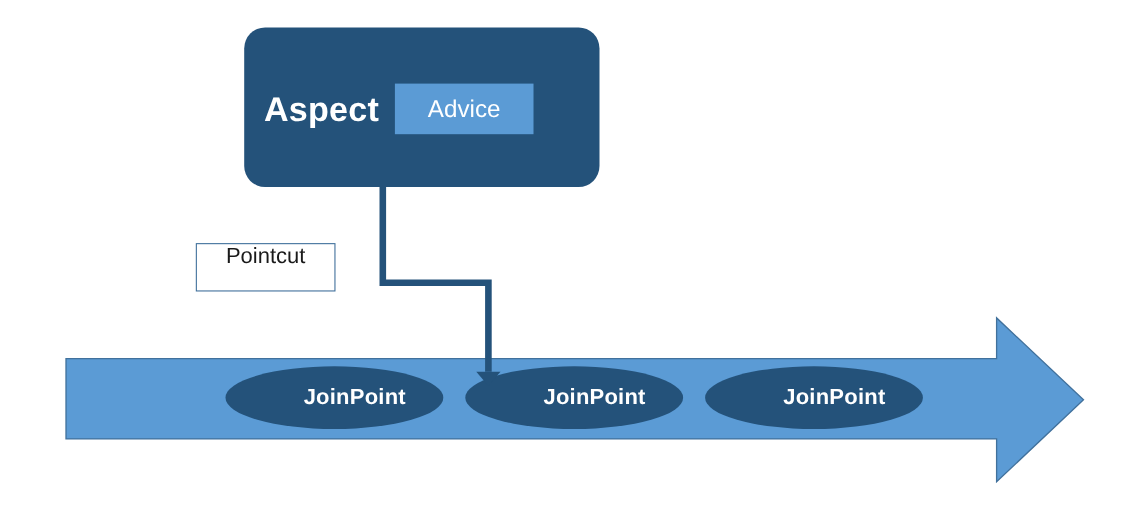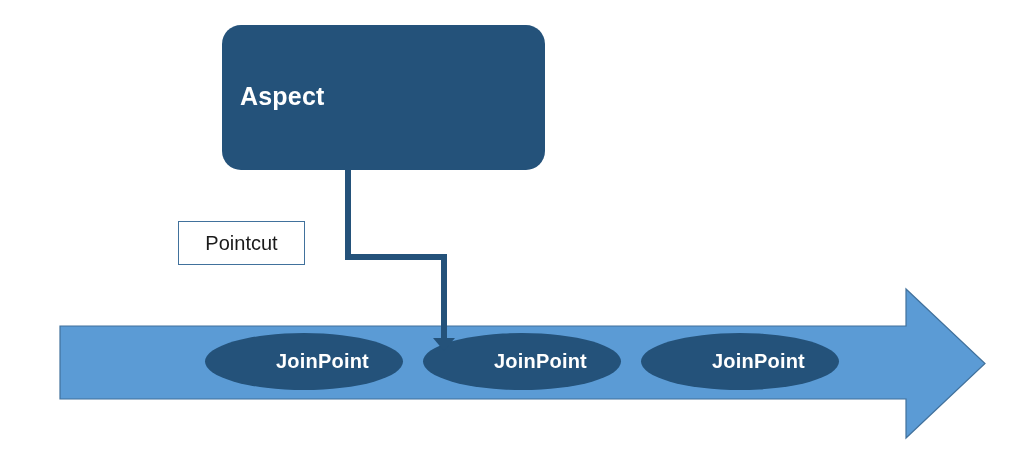--- a/index.html
+++ b/index.html
@@ -27,21 +27,21 @@
     width: 323px;
     height: 145px;
     background: #24527A;
     border-radius: 19px;
     box-sizing: border-box;
   }
   .aspect-label {
     position: absolute;
     left: 240px;
     top: 82px;
-    font-size: 25px;
+    font-size: 31px;
     font-weight: bold;
     color: #ffffff;
     letter-spacing: 0.2px;
     white-space: nowrap;
   }
   .advice-box {
     position: absolute;
     left: 359px;
     top: 76px;
     width: 126px;
@@ -62,21 +62,21 @@
   .pointcut-box {
     position: absolute;
     left: 178px;
     top: 221px;
     width: 127px;
     height: 44px;
     background: #ffffff;
     border: 1px solid #41719C;
     box-sizing: border-box;
     display: flex;
-    align-items: center;
+    align-items: flex-start;
     justify-content: center;
   }
   .pointcut-label {
     font-size: 20px;
     color: #1A1A1A;
     white-space: nowrap;
   }
 
   
   .connector {
@@ -140,18 +140,21 @@
     <span class="joinpoint-label">JoinPoint</span>
   </div>
 
   <svg class="connector" viewBox="0 0 1029 464" xmlns="http://www.w3.org/2000/svg">
     <path d="M 348 168 L 348 257 L 444 257 L 444 338" fill="none" stroke="#24527A" stroke-width="6" stroke-linejoin="miter"></path>
     <polygon points="433,338 455,338 444,351" fill="#24527A"></polygon>
   </svg>
 
   <div class="aspect-box"></div>
   <div class="aspect-label">Aspect</div>
+  <div class="advice-box">
+    <span class="advice-label">Advice</span>
+  </div>
 
   <div class="pointcut-box">
     <span class="pointcut-label">Pointcut</span>
   </div>
 
 </div>
 
 </body></html>

